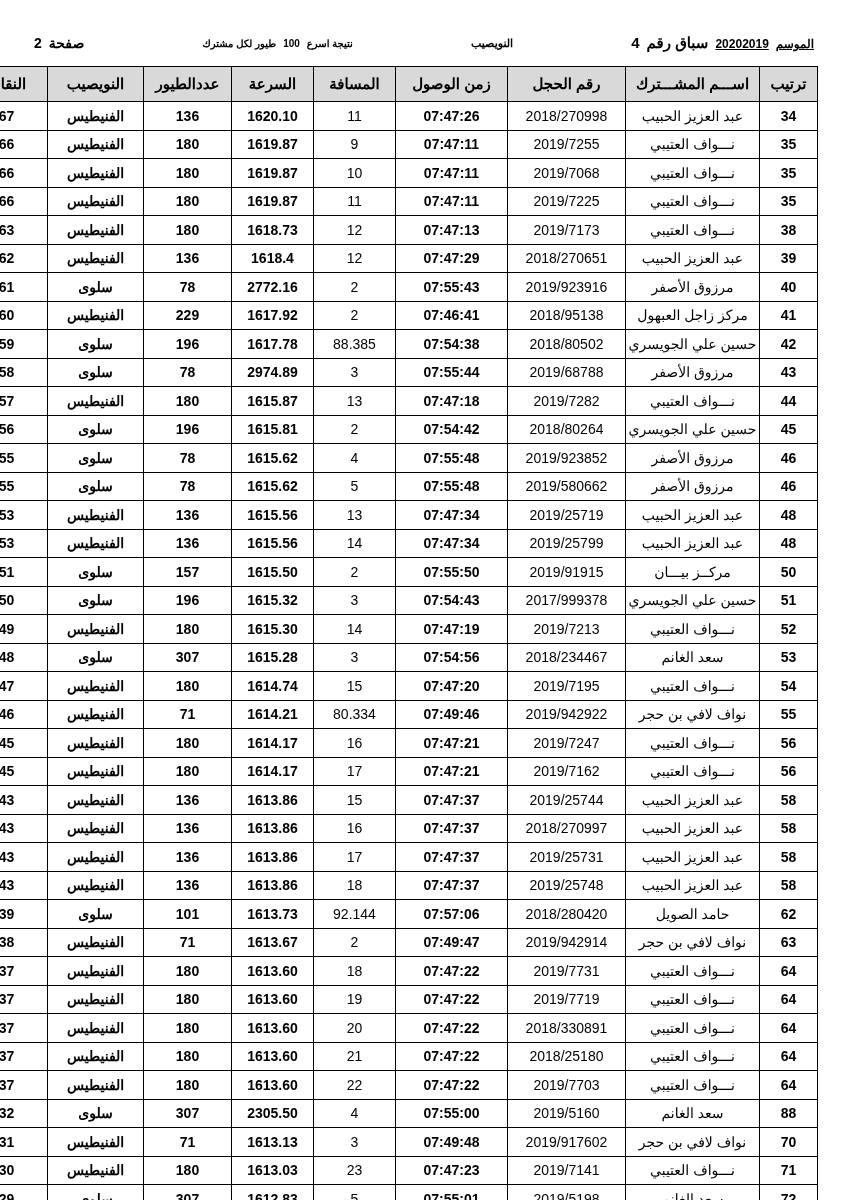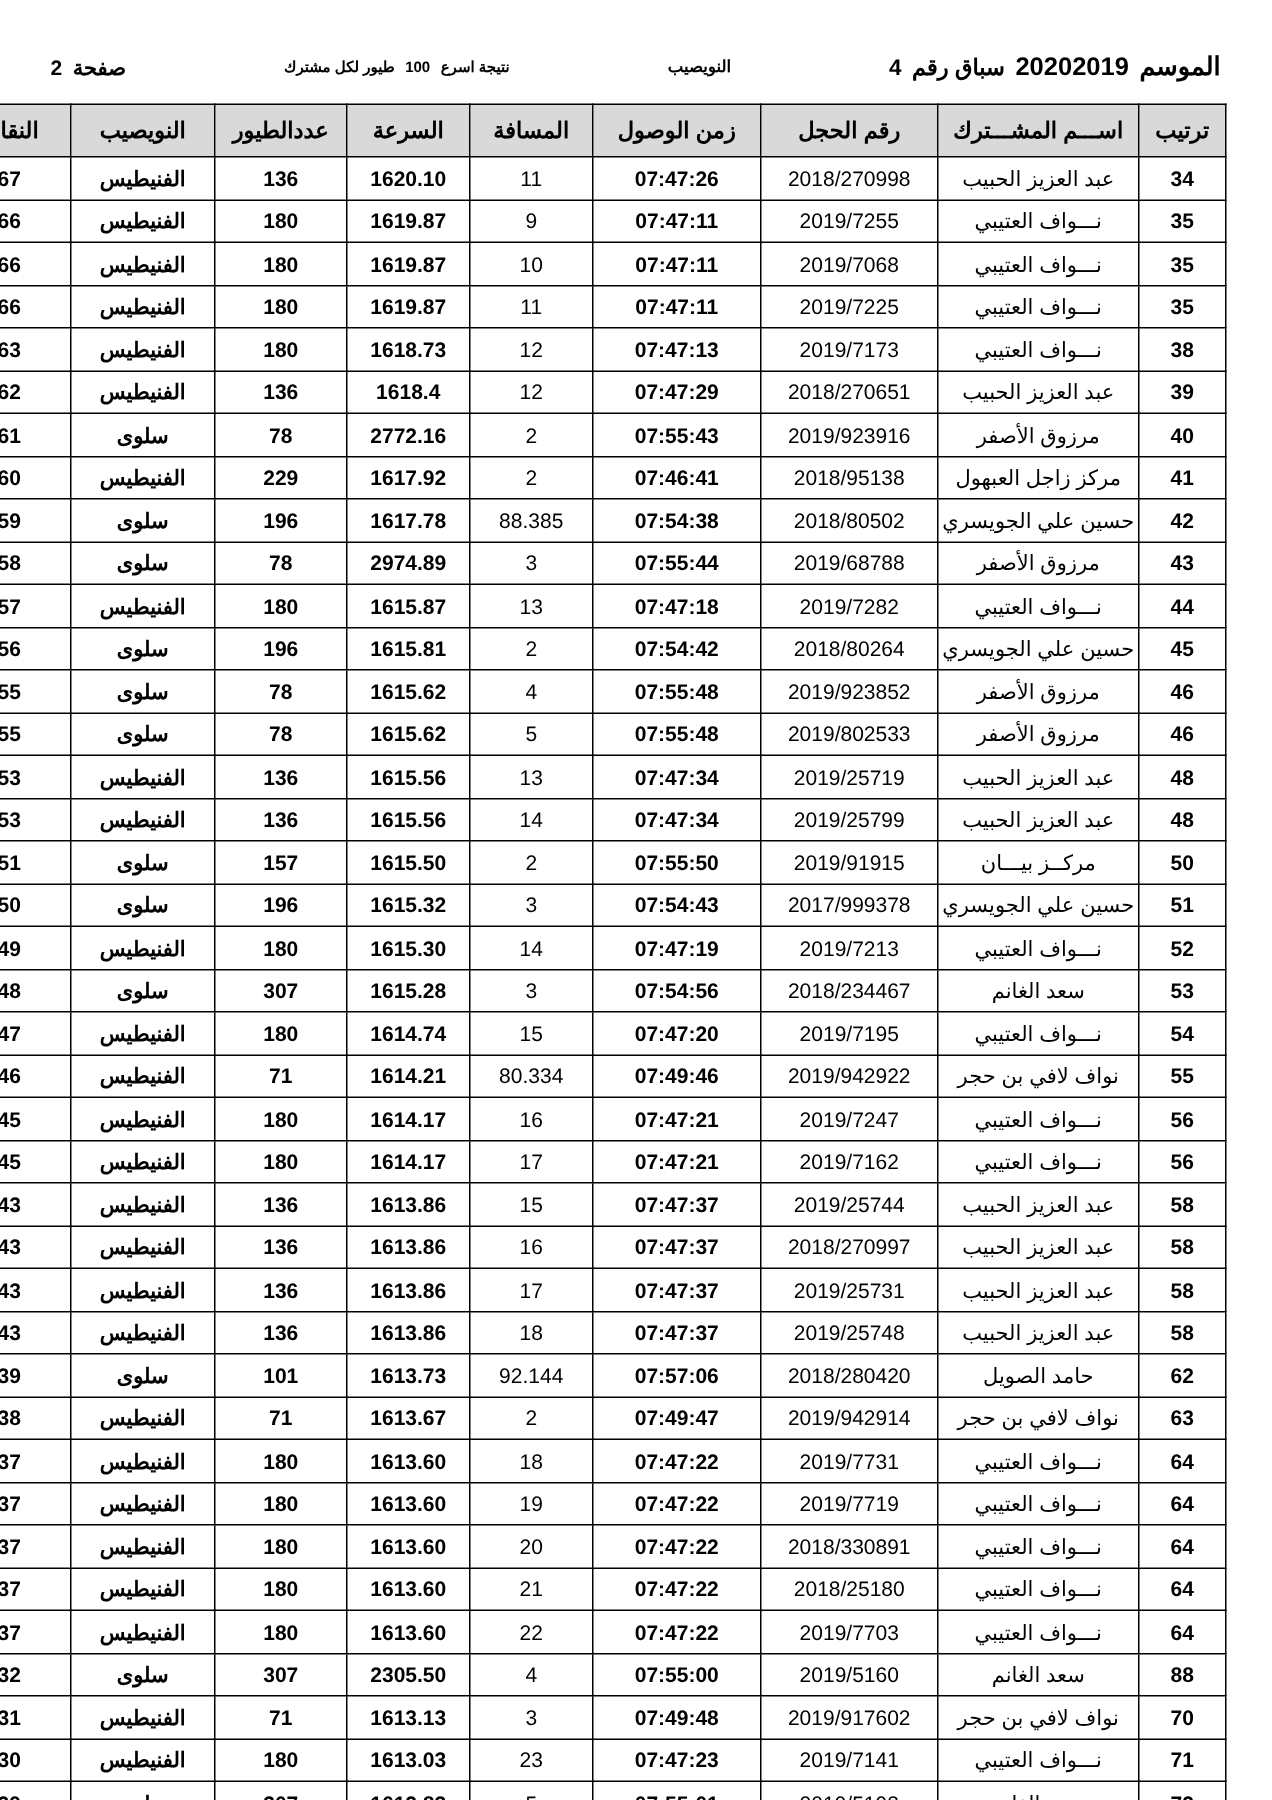--- a/index.html
+++ b/index.html
@@ -32,21 +32,21 @@
     padding: 0 4px 0 4px;
     margin-bottom: 14px;
     white-space: nowrap;
   }
   .hdr-seg {
     display: flex;
     flex-direction: row;
     align-items: baseline;
     gap: 7px;
   }
-  .hdr-season { font-size: 17px; }
+  .hdr-season { font-size: 12px; text-decoration: underline; }
   .hdr-race { font-size: 15px; }
   .hdr-title { font-size: 11px; font-family: Liberation Serif, serif; }
   .hdr-note { font-size: 10px; font-weight: bold; }
   .hdr-page { font-size: 14px; }
 
   
   table.results {
     border-collapse: collapse;
     width: 100%;
     table-layout: fixed;
@@ -281,21 +281,21 @@
           <td class="arrive">07:55:48</td>
           <td class="dist">4</td>
           <td class="speed">1615.62</td>
           <td class="birds">78</td>
           <td class="club">سلوى</td>
           <td class="points">55</td>
         </tr>
         <tr>
           <td class="rank">46</td>
           <td class="name">مرزوق الأصفر</td>
-          <td class="ring">2019/802533</td>
+          <td class="ring">2019/580662</td>
           <td class="arrive">07:55:48</td>
           <td class="dist">5</td>
           <td class="speed">1615.62</td>
           <td class="birds">78</td>
           <td class="club">سلوى</td>
           <td class="points">55</td>
         </tr>
         <tr>
           <td class="rank">48</td>
           <td class="name">عبد العزيز الحبيب</td>

